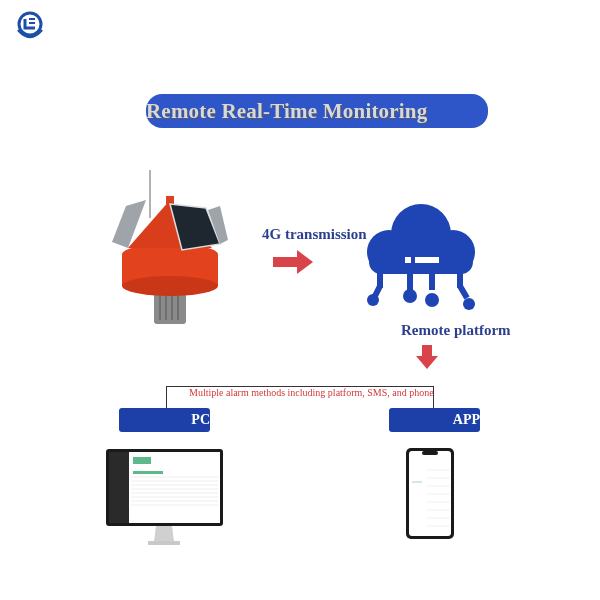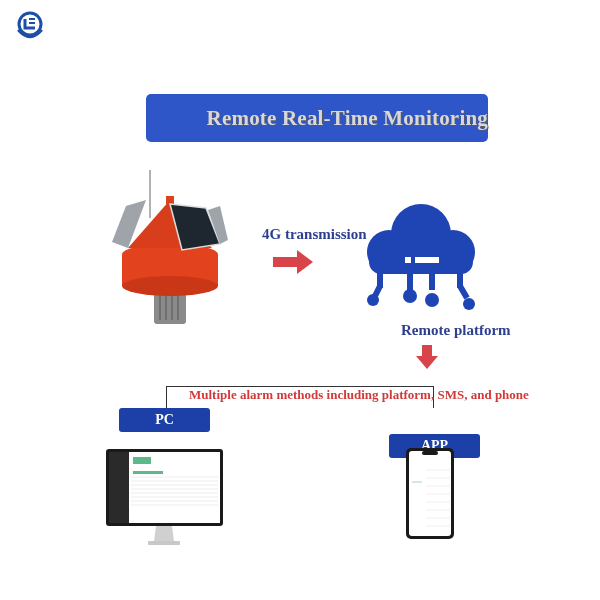--- a/index.html
+++ b/index.html
@@ -1,25 +1,25 @@
 <!DOCTYPE html>
 <html><head>
 <meta charset="utf-8">
 <style>
   html, body { margin:0; padding:0; background:#ffffff; }
   body { width:600px; height:600px; position:relative; overflow:hidden; font-family:"Liberation Serif", serif; }
   .abs { position:absolute; }
   .logo { left:14px; top:10px; width:32px; height:32px; }
-  .title-banner { left:146px; top:94px; width:342px; height:48px; background:#2e56c8; border-radius:5px;
-    display:flex; align-items:center; justify-content:flex-end; }
+  .title-banner { left:146px; top:94px; width:342px; height:34px; background:#2e56c8; border-radius:16px;
+    display:flex; align-items:center; justify-content:flex-start; }
   .title-banner span { color:#d8d8d8; font-weight:bold; font-size:21px; text-shadow:1px 1px 1px #5a5a5a; letter-spacing:0.2px; }
   .label-blue { color:#2c3f8f; font-weight:bold; font-size:15px; white-space:nowrap; }
-  .alarm { color:#d23a3a; font-weight:bold; font-size:13px; white-space:nowrap; }
+  .alarm { color:#d23a3a; font-weight:normal; font-size:10px; white-space:nowrap; }
   .btn { background:#1d3fa8; color:#fff; font-weight:bold; font-size:14px; border-radius:3px;
-    display:flex; align-items:center; justify-content:center; }
+    display:flex; align-items:center; justify-content:flex-end; }
   .bracket { left:166px; top:386px; width:268px; height:22px; border:1.5px solid #333; border-bottom:none; box-sizing:border-box; }
 </style>
 </head>
 <body>
 
 <svg class="abs logo" viewBox="0 0 32 32">
   <circle cx="16" cy="14" r="11" fill="none" stroke="#1d4fa8" stroke-width="3"></circle>
   <path d="M11 9 v9 h10" fill="none" stroke="#1d4fa8" stroke-width="3"></path>
   <path d="M21 9 h-6 M15 13 h6" fill="none" stroke="#1d4fa8" stroke-width="2"></path>
   <path d="M4 20 q12 14 24 0" fill="none" stroke="#1d4fa8" stroke-width="2.5"></path>
@@ -78,21 +78,21 @@
   <rect x="6" y="0" width="10" height="12" fill="#d9434a"></rect>
   <polygon points="0,11 22,11 11,24" fill="#d9434a"></polygon>
 </svg>
 
 <div class="abs bracket"></div>
 <div class="abs alarm" style="left:189px;top:387px;">Multiple alarm methods including platform, SMS, and phone</div>
 
 <div class="abs btn" style="left:119px;top:408px;width:91px;height:24px;">
   <span>PC</span>
 </div>
-<div class="abs btn" style="left:389px;top:408px;width:91px;height:24px;margin-top:26px;">
+<div class="abs btn" style="left:389px;top:408px;width:91px;height:24px;">
   <span>APP</span>
 </div>
 
 <svg class="abs" style="left:106px;top:449px;width:118px;height:98px;" viewBox="0 0 118 98">
   <rect x="0" y="0" width="117" height="77" rx="3" fill="#1a1a1a"></rect>
   <rect x="3" y="3" width="111" height="71" fill="#ffffff"></rect>
   <rect x="3" y="3" width="20" height="71" fill="#2a2a2a"></rect>
   <rect x="27" y="8" width="18" height="7" fill="#5db98a"></rect>
   <rect x="27" y="22" width="30" height="3" fill="#5db98a"></rect>
   <g stroke="#e0e0e0" stroke-width="0.6">

